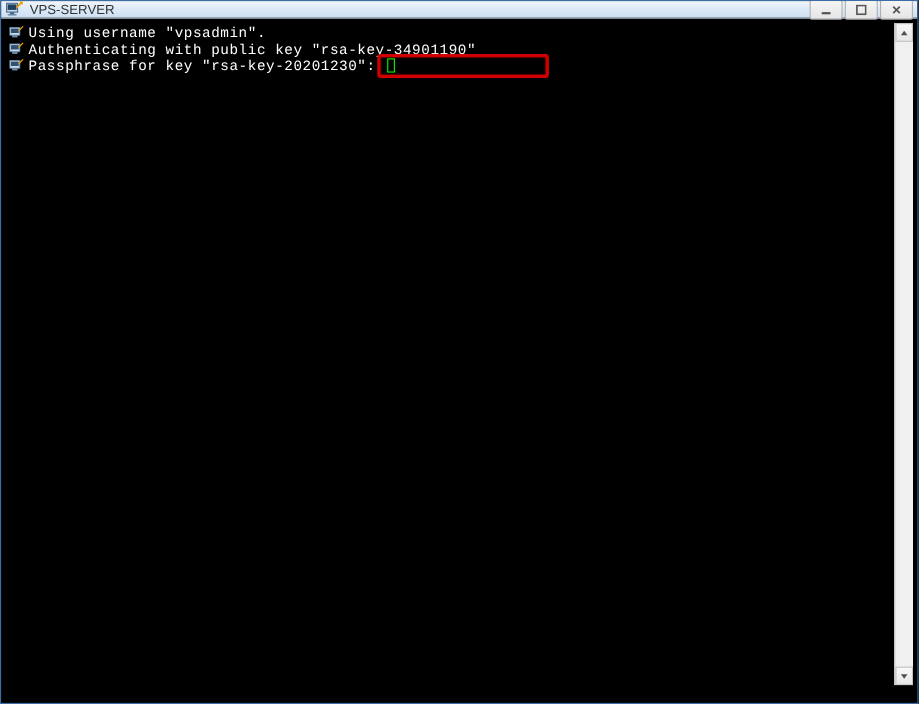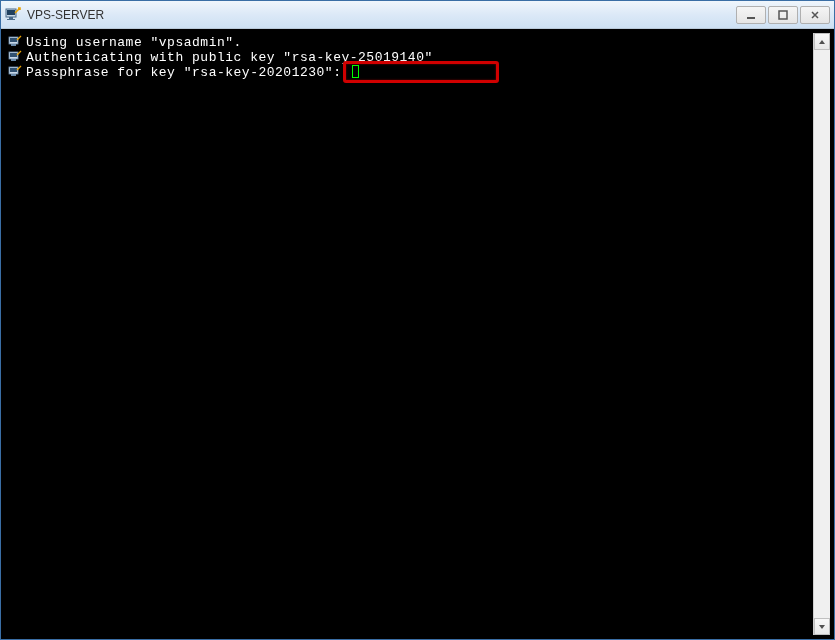--- a/index.html
+++ b/index.html
@@ -11,21 +11,21 @@
     body {
       width: 835px;
       height: 640px;
       background: #000;
       font-family: "Segoe UI", Tahoma, sans-serif;
       overflow: hidden;
       border: 1px solid #3a6ea5;
     }
     
     .titlebar {
-      height: 28px;
+      height: 16px;
       background: linear-gradient(to bottom, #f0f6fc 0%, #dce9f7 50%, #cde0f3 100%);
       border-bottom: 1px solid #b8c8d8;
       display: flex;
       align-items: center;
       padding: 0 4px;
     }
     
     .titlebar-icon {
       width: 16px;
       height: 16px;
@@ -214,21 +214,21 @@
     </div>
     <div class="term-line">
       <span class="term-icon">
         <svg viewBox="0 0 14 14">
           <rect x="1" y="2" width="9" height="7" fill="#c8d8e8" stroke="#6a8aaa" stroke-width="0.8"></rect>
           <rect x="2" y="3" width="7" height="4" fill="#305070"></rect>
           <rect x="3" y="9" width="5" height="2" fill="#6a8aaa"></rect>
           <path d="M9 5 L13 1" stroke="#e8a000" stroke-width="1.2"></path>
         </svg>
       </span>
-      <span class="term-text">Authenticating with public key "rsa-key-25019140"</span>
+      <span class="term-text">Authenticating with public key "rsa-key-34901190"</span>
     </div>
     <div class="term-line">
       <span class="term-icon">
         <svg viewBox="0 0 14 14">
           <rect x="1" y="2" width="9" height="7" fill="#c8d8e8" stroke="#6a8aaa" stroke-width="0.8"></rect>
           <rect x="2" y="3" width="7" height="4" fill="#305070"></rect>
           <rect x="3" y="9" width="5" height="2" fill="#6a8aaa"></rect>
           <path d="M9 5 L13 1" stroke="#e8a000" stroke-width="1.2"></path>
         </svg>
       </span>

